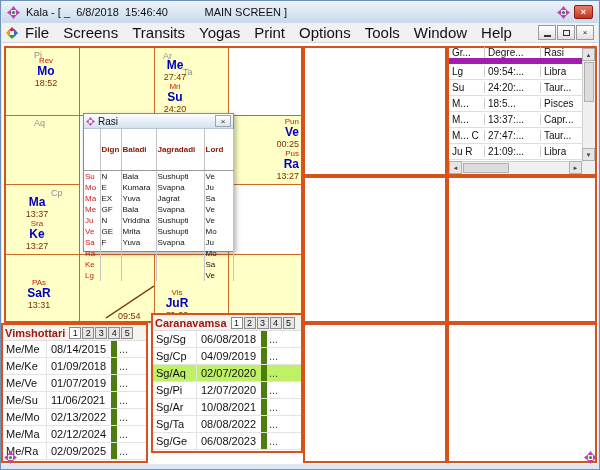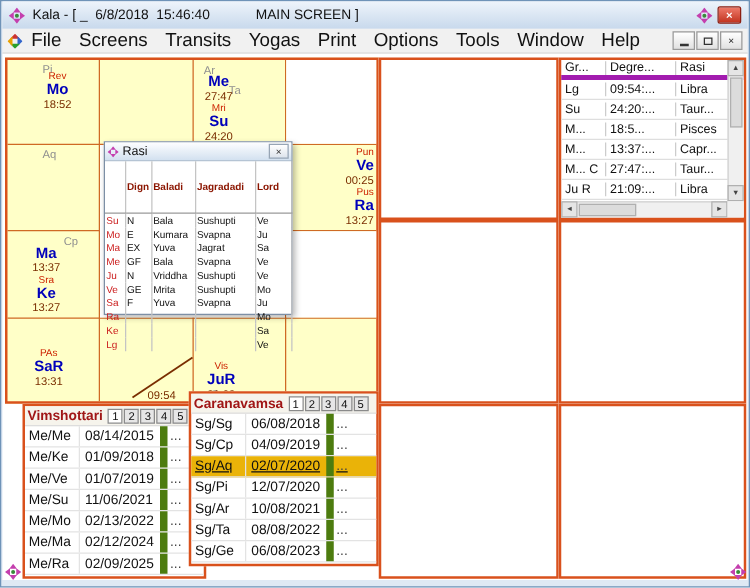--- a/index.html
+++ b/index.html
@@ -48,42 +48,42 @@
     font-size:8px; display:flex; align-items:center; justify-content:center; color:#333; }
   table.rasi { border-collapse:collapse; width:100%; table-layout:fixed; }
   table.rasi th { font-size:8px; color:#8b1500; font-weight:bold; border-bottom:1px solid #9a9a9a;
     border-right:1px solid #c4c4c4; height:12px; padding:16px 1px; text-align:left; overflow:hidden; }
   table.rasi td { font-size:8px; color:#111; border-right:1px solid #c4c4c4; height:11px; padding:0 1px;
     line-height:9px; overflow:hidden; white-space:nowrap; }
   table.rasi td.gr { color:#cc2020; }
 
   
   .prow { display:flex; height:16px; align-items:center; font-size:10px; border-bottom:1px solid #dedede; color:#111; }
-  .prow.phead { font-weight:normal; border-bottom:4px solid #a21caf; }
+  .prow.phead { font-weight:normal; border-bottom:6px solid #a21caf;align-items:flex-end; }
   .pc1 { width:36px; padding-left:3px; border-right:1px solid #ccc; overflow:hidden; white-space:nowrap; }
   .pc2 { width:56px; padding-left:3px; border-right:1px solid #ccc; overflow:hidden; white-space:nowrap; }
   .pc3 { flex:1; padding-left:3px; overflow:hidden; white-space:nowrap; }
   .vscroll { position:absolute; right:0; top:0; width:13px; height:113px; background:#f0f0f0; border-left:1px solid #d0d0d0; }
   .hscroll { position:absolute; left:0; bottom:0; height:13px; width:133px; background:#f0f0f0; border-top:1px solid #d0d0d0; }
   .sbtn { position:absolute; width:13px; height:13px; background:#e5e5e5; border:1px solid #b0b0b0;
     font-size:6px; color:#444; display:flex; align-items:center; justify-content:center; }
   .sthumb { position:absolute; background:#dcdcdc; border:1px solid #b0b0b0; }
   .scorner { position:absolute; right:0; bottom:0; width:13px; height:13px; background:#f0f0f0; }
 
   
   .dhead { height:16px; display:flex; align-items:center; background:#f6f4ec; border-bottom:1px solid #ddd; padding-left:2px; }
   .dtitle { font-size:11px; font-weight:bold; color:#a01616; margin-right:3px; white-space:nowrap; }
   .dtab { width:12px; height:12px; border:1px solid #8a8a8a; background:#e6e6e6; font-size:9px; color:#111;
     display:flex; align-items:center; justify-content:center; margin-left:1px; }
   .dtab.active { background:#ffffff; }
   .drow { display:flex; height:17px; line-height:16px; font-size:11px; border-bottom:1px solid #e3e3e3; color:#111; }
   .dc1 { width:44px; padding-left:3px; border-right:1px solid #e3e3e3; overflow:hidden; white-space:nowrap; }
   .dc2 { width:70px; padding-left:4px; border-right:6px solid #4d7c0f; overflow:hidden; white-space:nowrap; }
   .dc3 { flex:1; padding-left:2px; color:#444; overflow:hidden; white-space:nowrap; }
-  .drow.selected { background:#eab308;text-decoration:underline; }
+  .drow.selected { background:#bef264; }
 
   .compass { position:absolute; z-index:50; }
 </style>
 </head>
 <body>
 
 <div class="app">
 
   <div class="titlebar">
     <svg class="" width="13" height="13" viewBox="0 0 13 13">
@@ -266,21 +266,21 @@
           <span>◄</span>
         </div>
       <div class="sthumb" style="left:14px;top:1px;width:46px;height:10px"></div>
       <div class="sbtn" style="right:0;top:-1px">
           <span>►</span>
         </div>
     </div>
     <div class="scorner"></div>
   </div>
 
-  <div class="panel" style="left:17px;top:322px;width:147px;height:140px">
+  <div class="panel" style="left:0;top:322px;width:147px;height:140px">
     <div class="dhead">
       <span class="dtitle">Vimshottari</span>
       <div class="dtab active">1</div>
       <div class="dtab">2</div>
       <div class="dtab">3</div>
       <div class="dtab">4</div>
       <div class="dtab">5</div>
     </div>
     <div class="drow">
         <div class="dc1">Me/Me</div>

